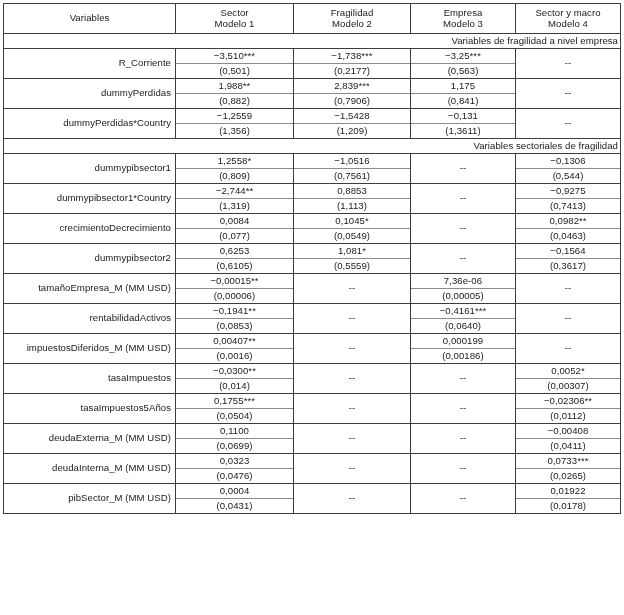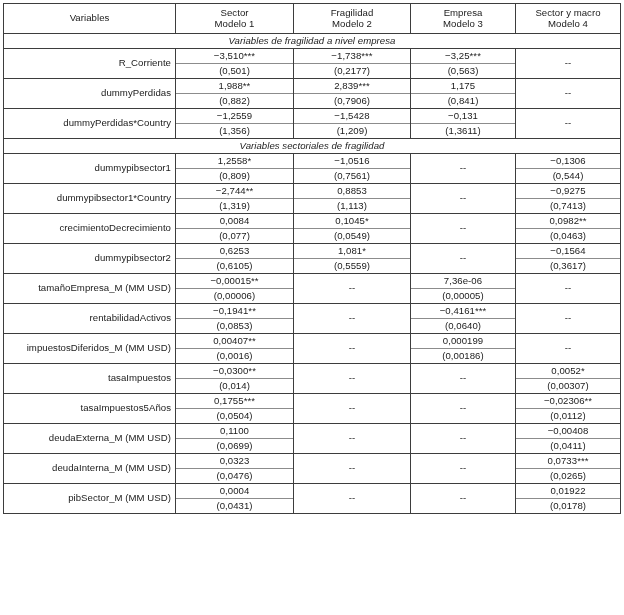--- a/index.html
+++ b/index.html
@@ -47,22 +47,21 @@
     height: 27px;
     padding: 1px 2px;
   }
   tr.hdr td .l1 { display: block; }
   tr.hdr td .l2 { display: block; }
 
   
   tr.section td {
     height: 14px;
     padding: 0 2px;
-    text-align: center;
-    font-style: italic;
+    text-align: right;
   }
 
   
   tr.data td.varname {
     padding: 0 4px;
     height: 28px;
     text-align: right;
   }
   tr.data td.val {
     padding: 0;

